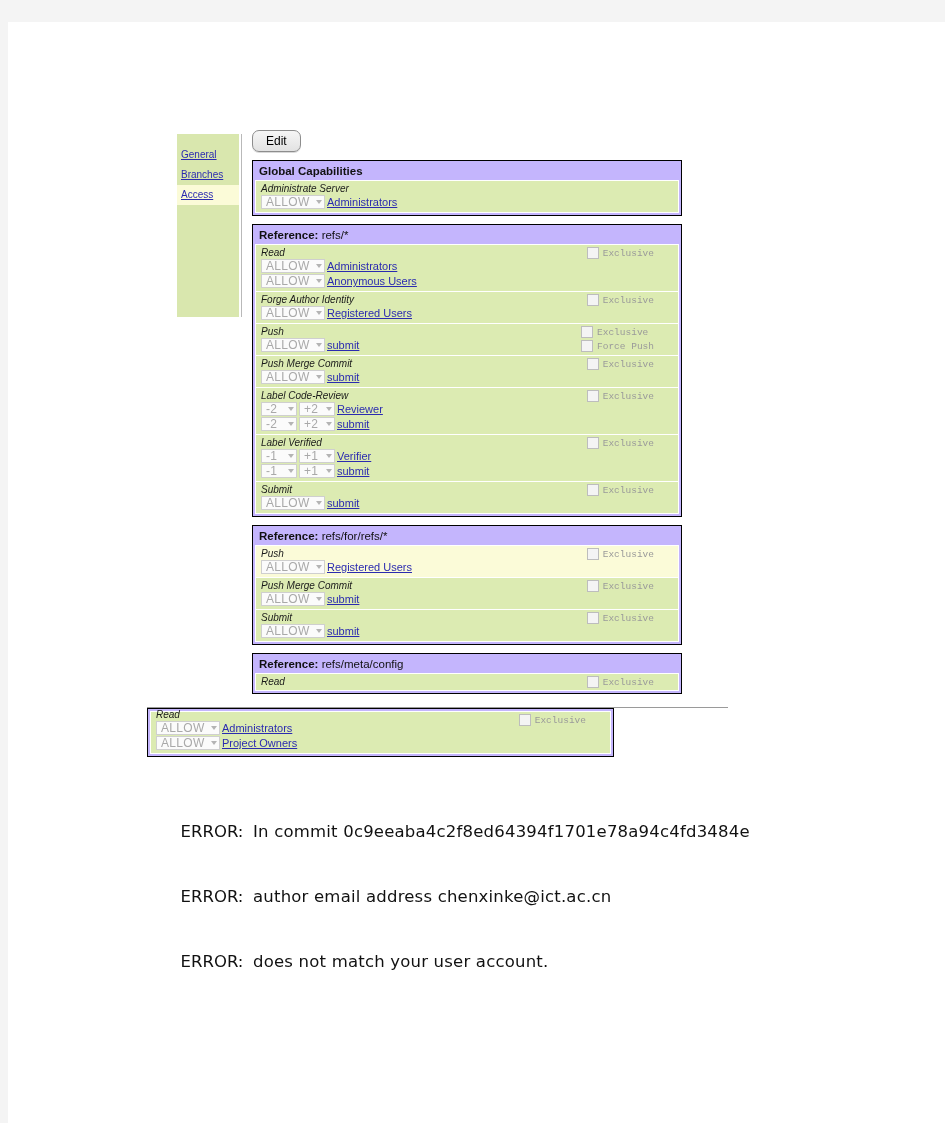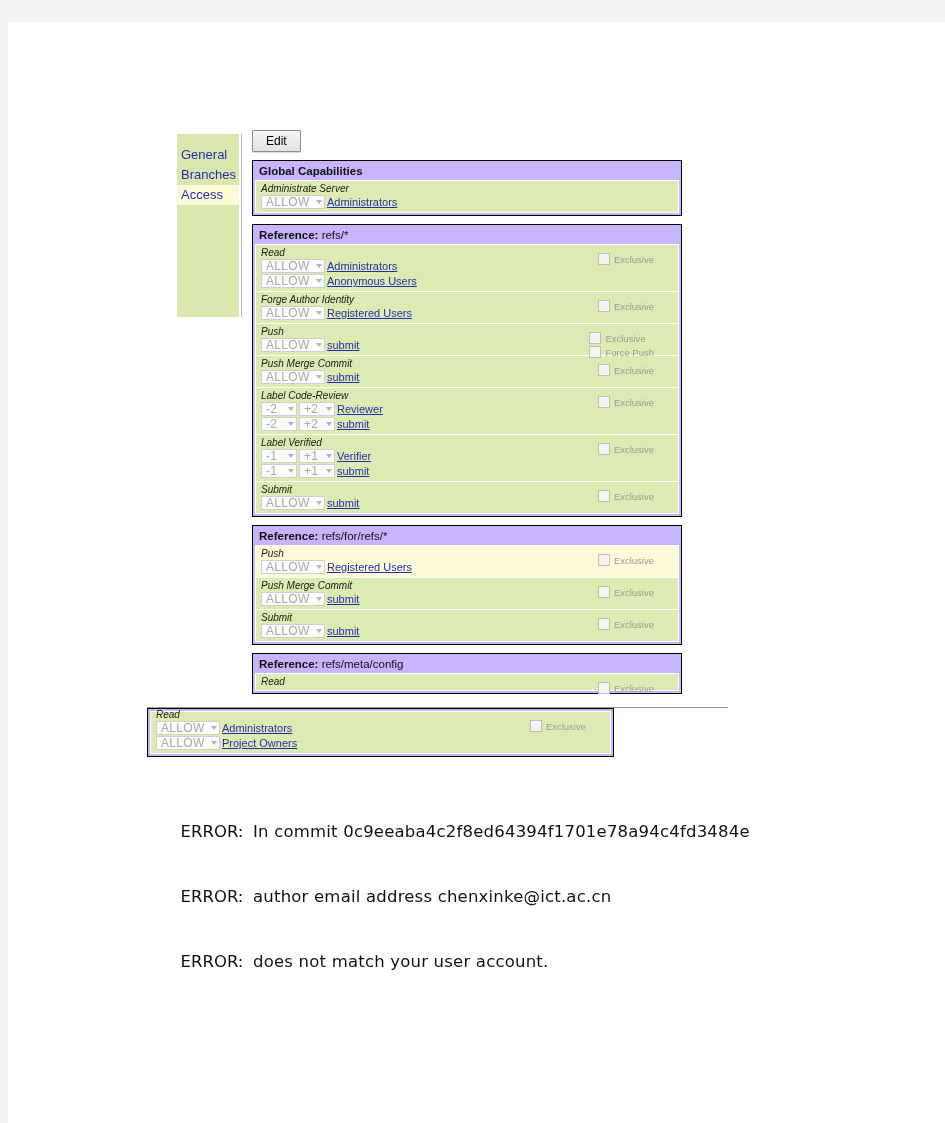--- a/index.html
+++ b/index.html
@@ -31,38 +31,39 @@
     background: #ffffff;
   }
 
   .nav-col {
     position: absolute;
     background: #d9e7ae;
     box-sizing: border-box;
   }
   .nav-link {
     display: block;
-    font-size: 13px;
+    font-size: 10px;
     color: #2b2bb0;
+    text-decoration: underline;
     line-height: 20px;
     padding-left: 4px;
     white-space: nowrap;
   }
   .nav-link.active {
     background: #fbfbd8;
   }
 
   .edit-btn {
     position: absolute;
     font-family: "Liberation Sans", sans-serif;
     font-size: 12px;
     color: #000;
     background: linear-gradient(#f6f6f6, #e2e2e2);
     border: 1px solid #8d8d8d;
-    border-radius: 1px;
+    border-radius: 7px;
     padding: 4px 13px;
     box-shadow: 0 1px 0 rgba(0,0,0,0.15);
     cursor: pointer;
     line-height: 1;
   }
 
   
   .sec {
     background: #c4b5fd;
     border: 1px solid #000000;
@@ -136,24 +137,25 @@
   .grp {
     font-size: 11px;
     color: #2b2bb0;
     text-decoration: underline;
     white-space: nowrap;
   }
 
   .flags {
     position: absolute;
     right: 24px;
-    top: 8px;
+    top: 2px;
     display: flex;
     flex-direction: column;
     gap: 2px;
+    font-family: Liberation Mono, monospace;
   }
   .flag {
     display: flex;
     align-items: center;
     font-size: 9.5px;
     color: #9a9a9a;
     white-space: nowrap;
   }
   .chk {
     width: 10px; height: 10px;

